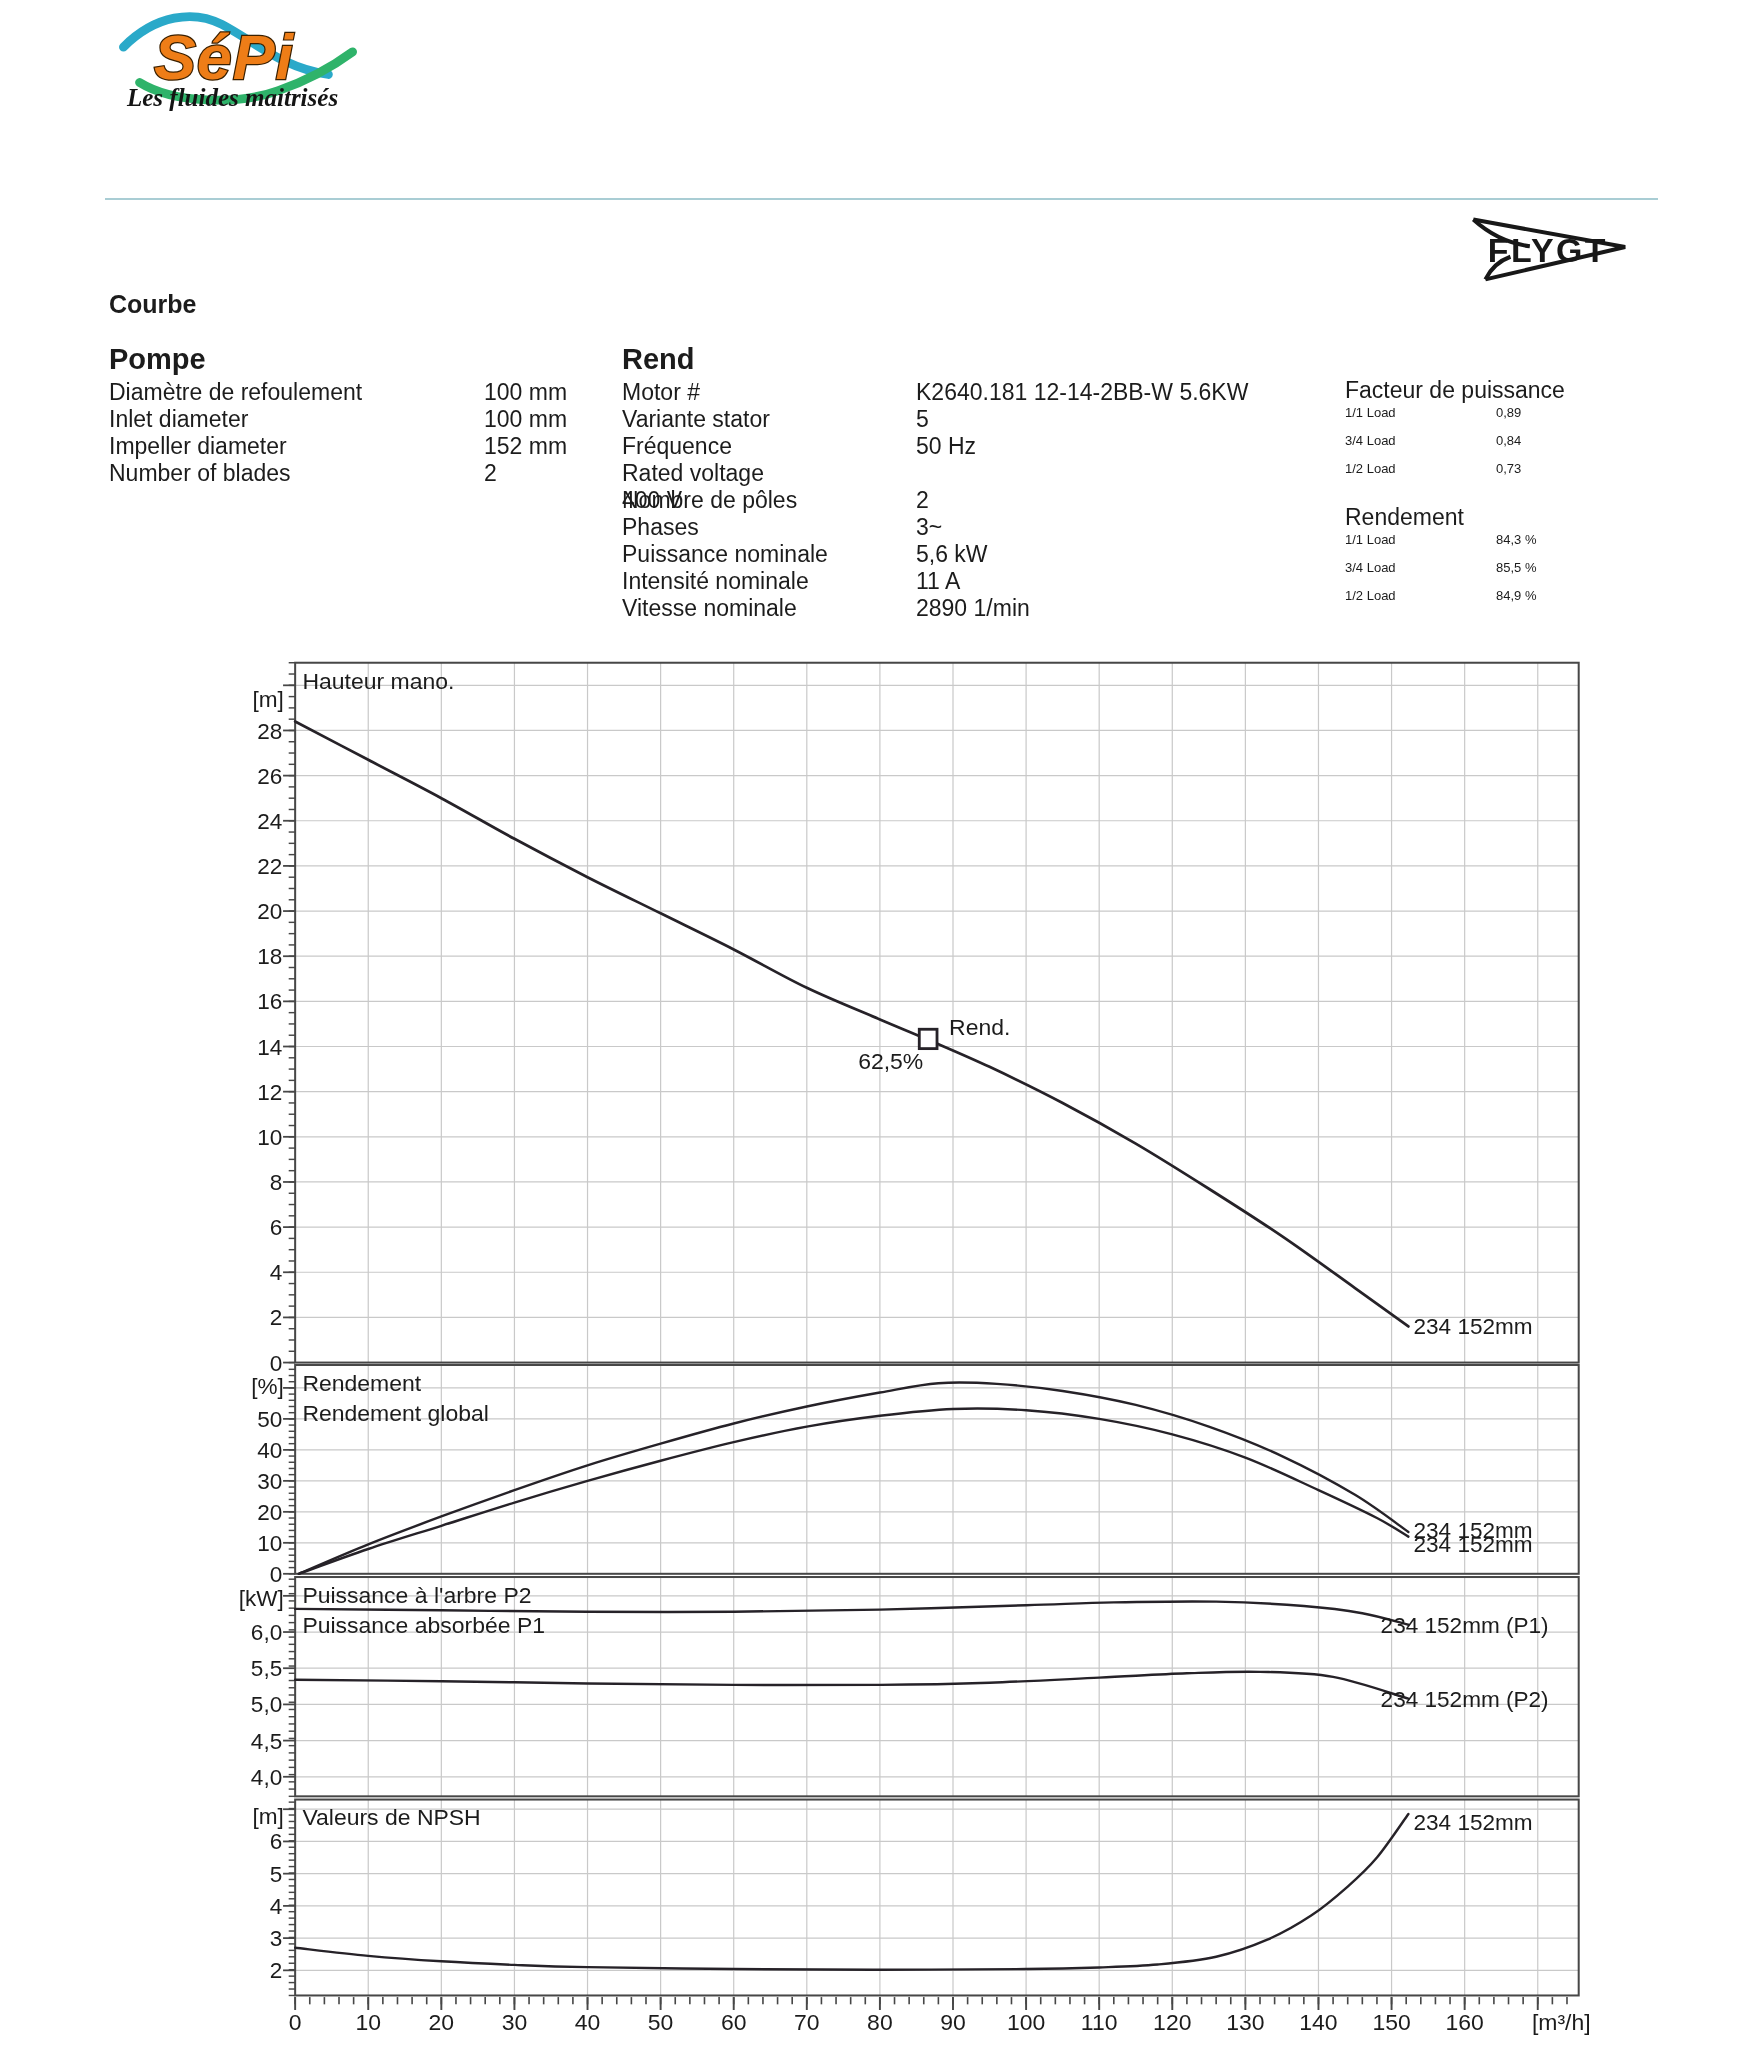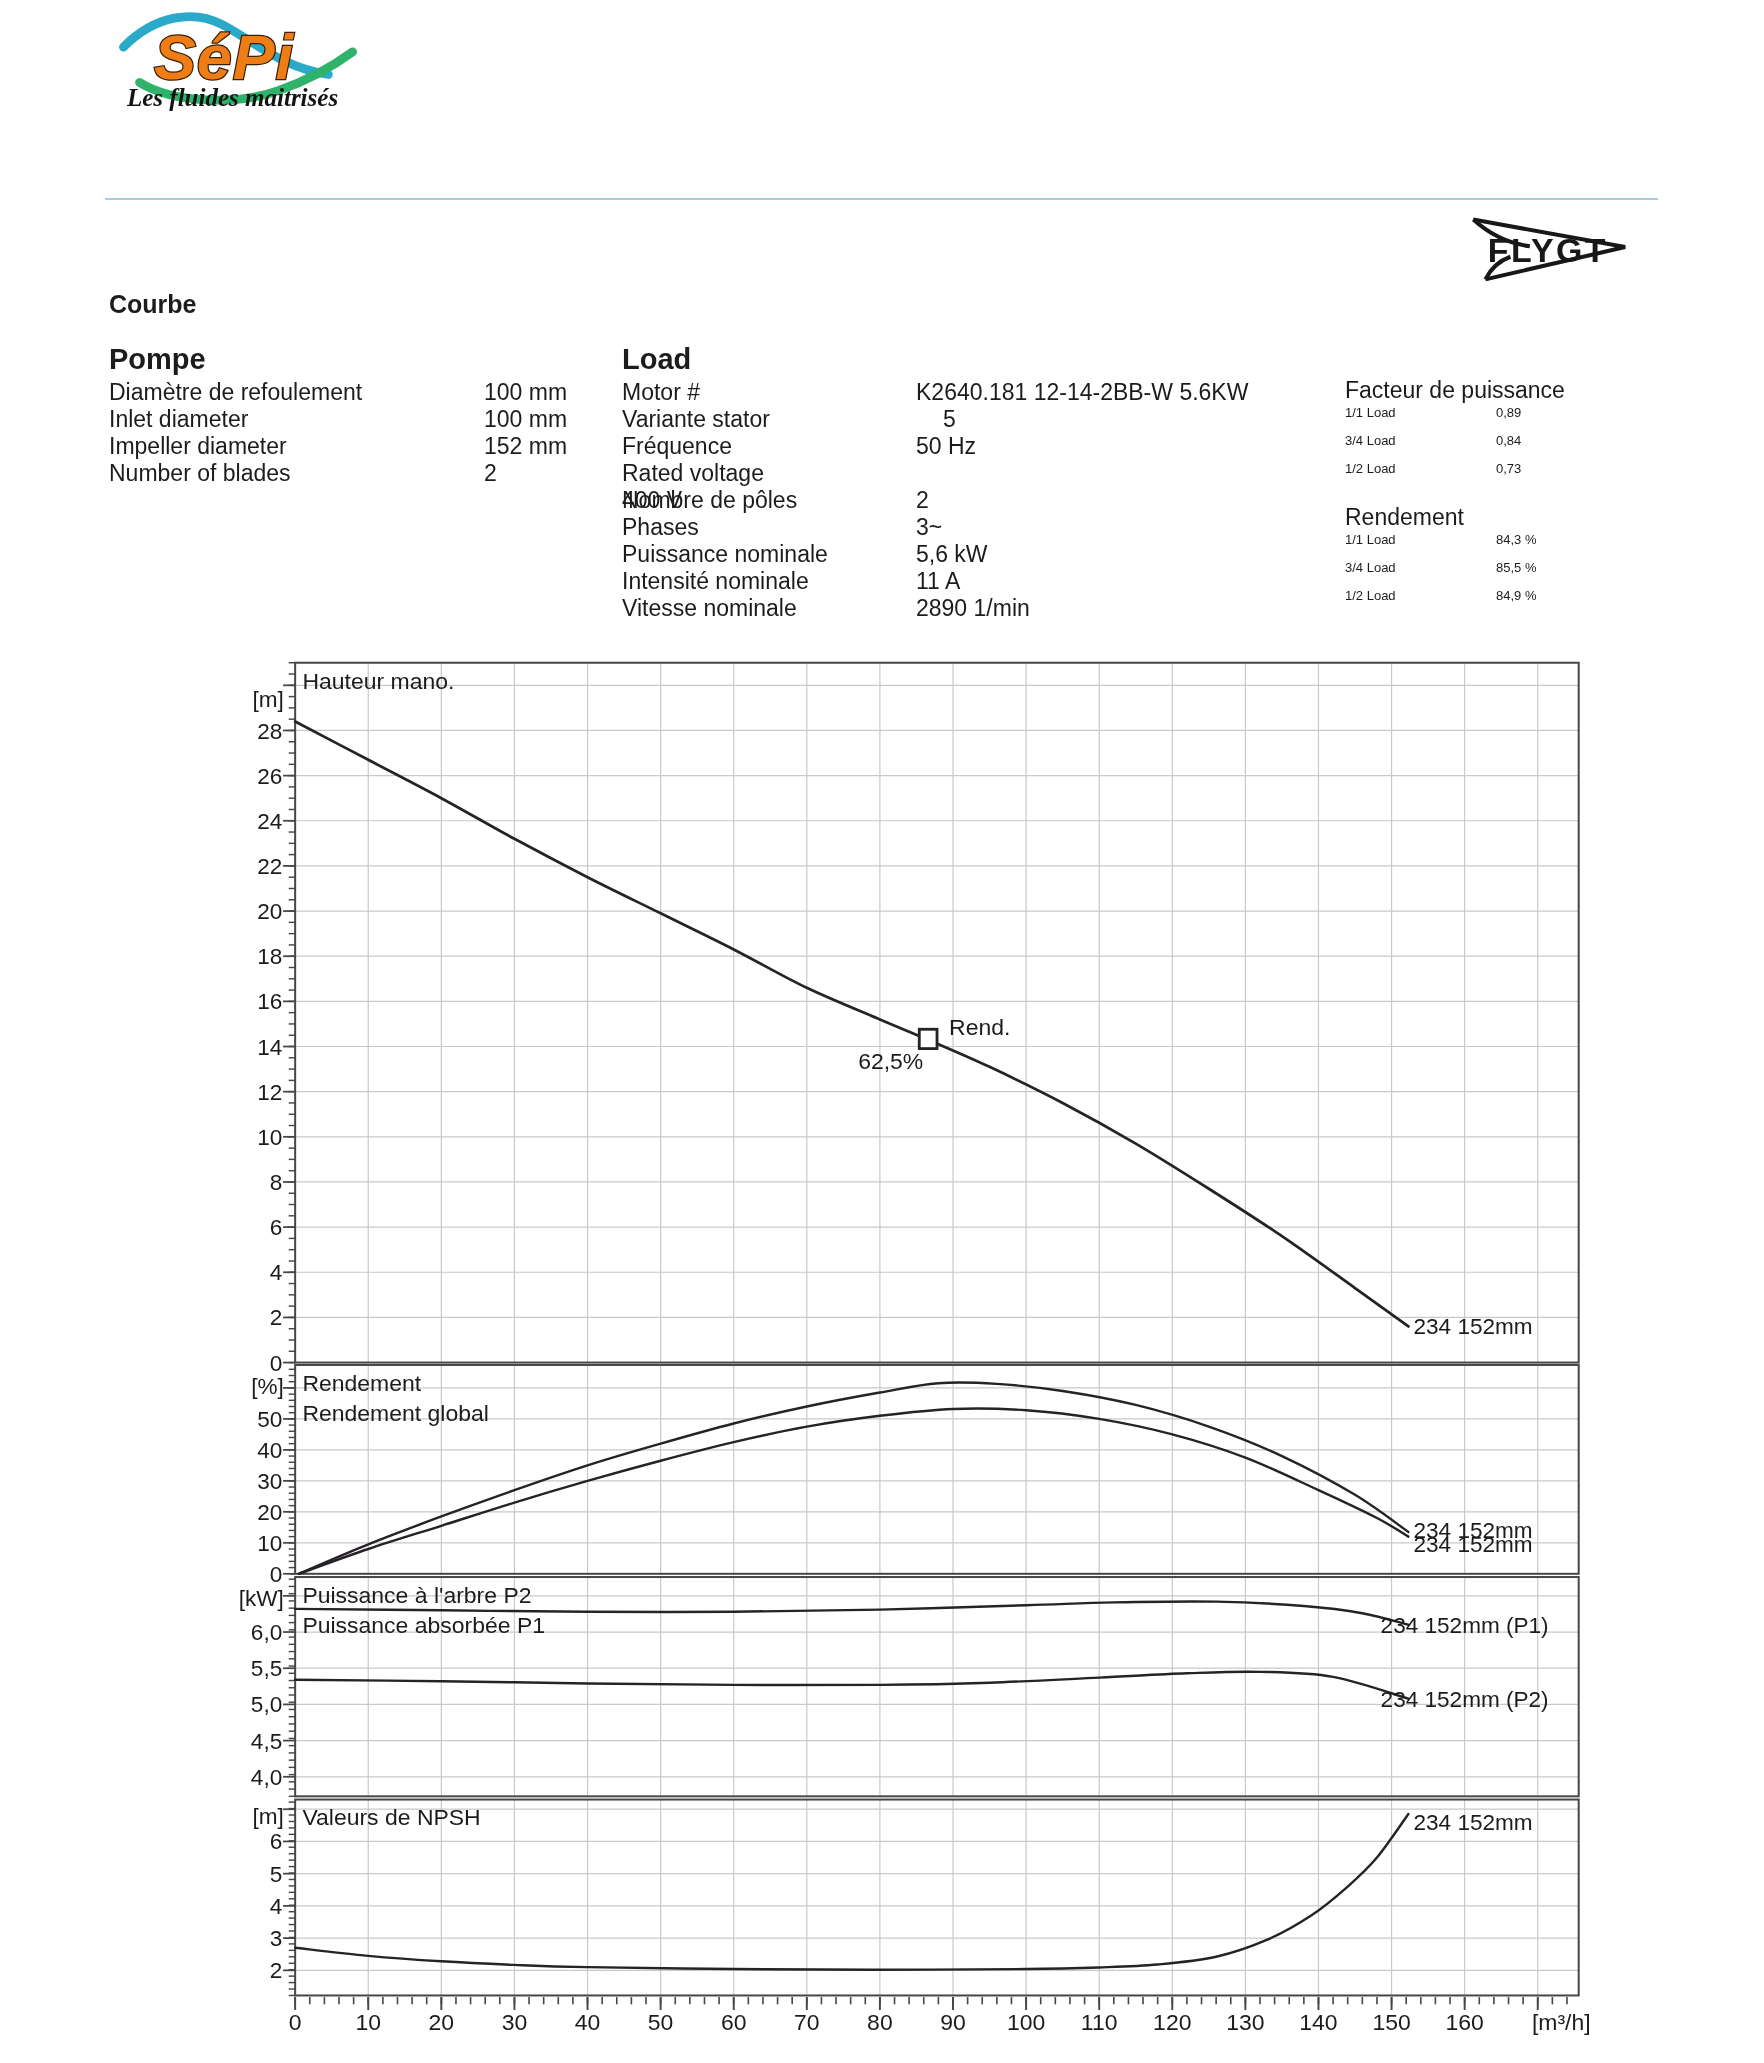--- a/index.html
+++ b/index.html
@@ -58,27 +58,27 @@
       <div class="spec-row" style="height: 27px;">
         <span class="lbl" style="width: 375px;">Impeller diameter</span>
         <span class="val">152 mm</span>
       </div>
       <div class="spec-row" style="height: 27px;">
         <span class="lbl" style="width: 375px;">Number of blades</span>
         <span class="val">2</span>
       </div>
     </div>
 
-  <div class="abs sec-head" style="left:622px;top:343px;">Load</div>
+  <div class="abs sec-head" style="left:622px;top:343px;">Rend</div>
   <div class="abs spec-table" style="left:622px;top:379px;width:613px;" id="motor-rows">
       <div class="spec-row" style="height: 27px;">
         <span class="lbl" style="width: 294px;">Motor #</span>
         <span class="val">K2640.181 12-14-2BB-W 5.6KW</span>
       </div>
-      <div class="spec-row" style="height: 27px; gap: 27px;">
+      <div class="spec-row" style="height: 27px;">
         <span class="lbl" style="width: 294px;">Variante stator</span>
         <span class="val">5</span>
       </div>
       <div class="spec-row" style="height: 27px;">
         <span class="lbl" style="width: 294px;">Fréquence</span>
         <span class="val">50 Hz</span>
       </div>
       <div class="spec-row" style="height: 27px; flex-direction: column;">
         <span class="lbl" style="width: 294px;">Rated voltage</span>
         <span class="val">400 V</span>

